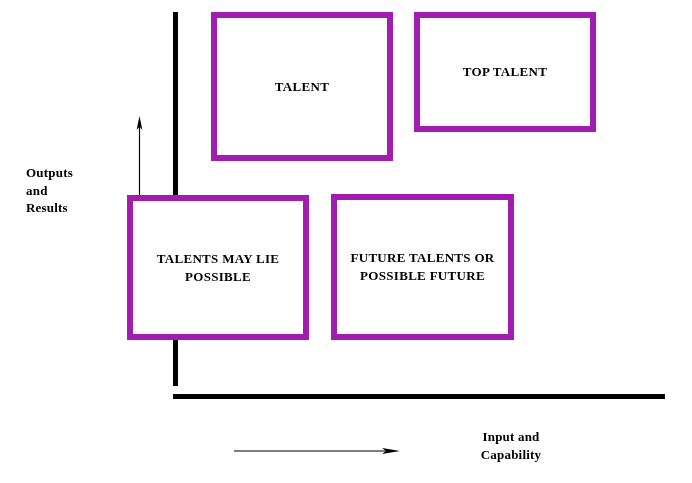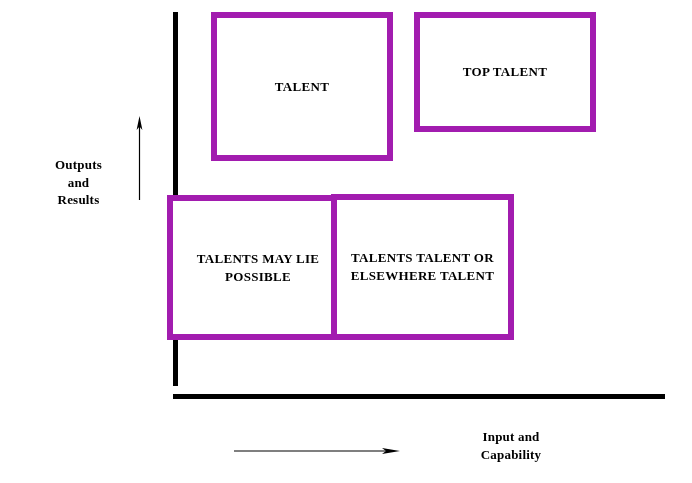--- a/index.html
+++ b/index.html
@@ -51,43 +51,43 @@
     font-size: 13px;
     font-weight: bold;
     color: #000000;
     line-height: 1.35;
     letter-spacing: 0.3px;
     padding: 0 8px;
   }
 
   #box-talent        { left: 211px; top: 12px;  width: 182px; height: 149px; }
   #box-top-talent    { left: 414px; top: 12px;  width: 182px; height: 120px; }
-  #box-elsewhere     { left: 127px; top: 195px; width: 182px; height: 145px; z-index: 3; margin-left: 40px; }
+  #box-elsewhere     { left: 127px; top: 195px; width: 182px; height: 145px; z-index: 3; }
   #box-future        { left: 331px; top: 194px; width: 183px; height: 146px; z-index: 3; }
 
   
   .thin-arrow {
     position: absolute;
     overflow: visible;
   }
 
   
   .axis-caption {
     position: absolute;
     font-size: 13px;
     font-weight: bold;
     color: #000000;
     line-height: 1.35;
     letter-spacing: 0.2px;
   }
   #caption-outputs {
     left: 26px;
-    top: 156px;
+    top: 164px;
     width: 105px;
-    text-align: center;
+    text-align: left;
   }
   #caption-input {
     left: 446px;
     top: 428px;
     width: 130px;
     text-align: center;
   }
 </style>
 </head>
 <body>
@@ -117,22 +117,22 @@
 
   <div class="qbox" id="box-elsewhere">
     <div class="qlabel">
       <span>TALENTS MAY LIE</span><br>
       <span>POSSIBLE</span>
     </div>
   </div>
 
   <div class="qbox" id="box-future">
     <div class="qlabel">
-      <span>TALENTS TALENT OR</span><br>
-      <span>ELSEWHERE TALENT</span>
+      <span>FUTURE TALENTS OR</span><br>
+      <span>POSSIBLE FUTURE</span>
     </div>
   </div>
 
   <div class="axis-caption" id="caption-outputs">
     <span>Outputs</span><br>
     <span>and</span><br>
     <span>Results</span>
   </div>
 
   <div class="axis-caption" id="caption-input">

